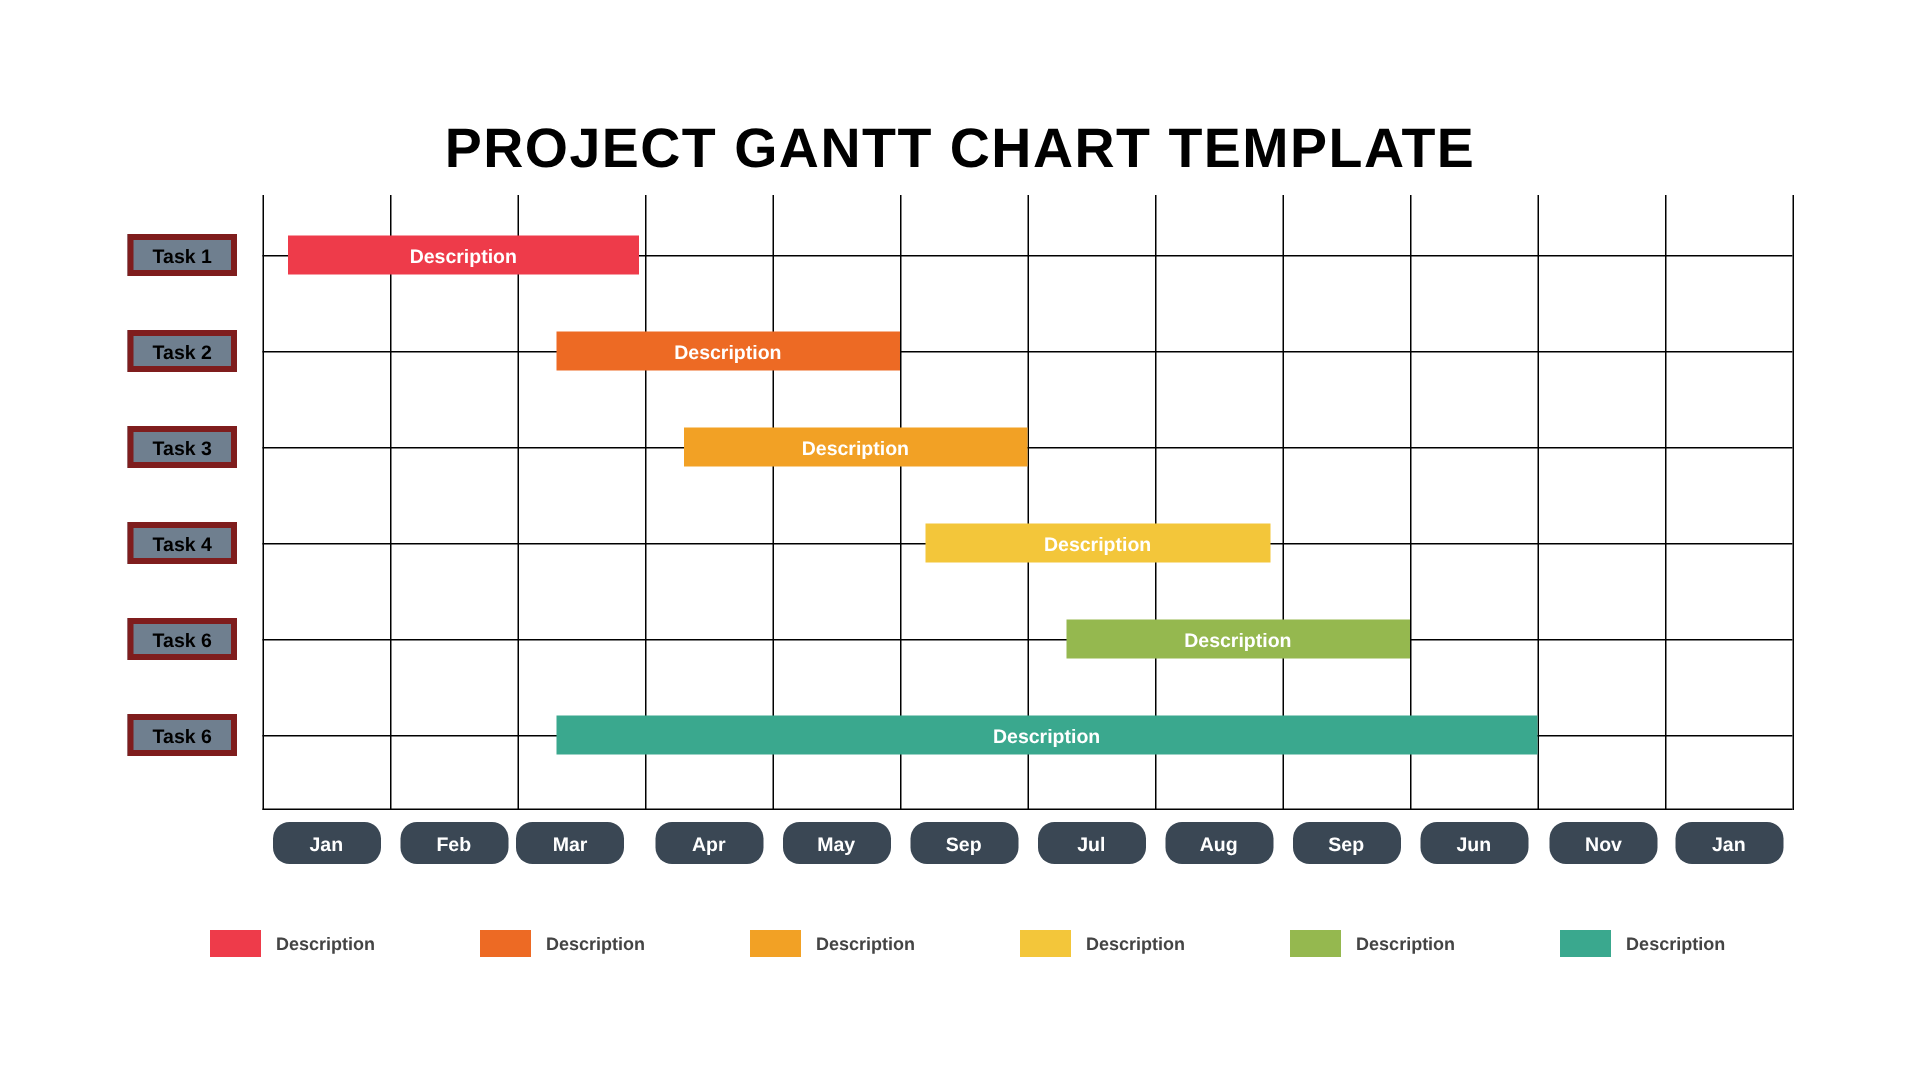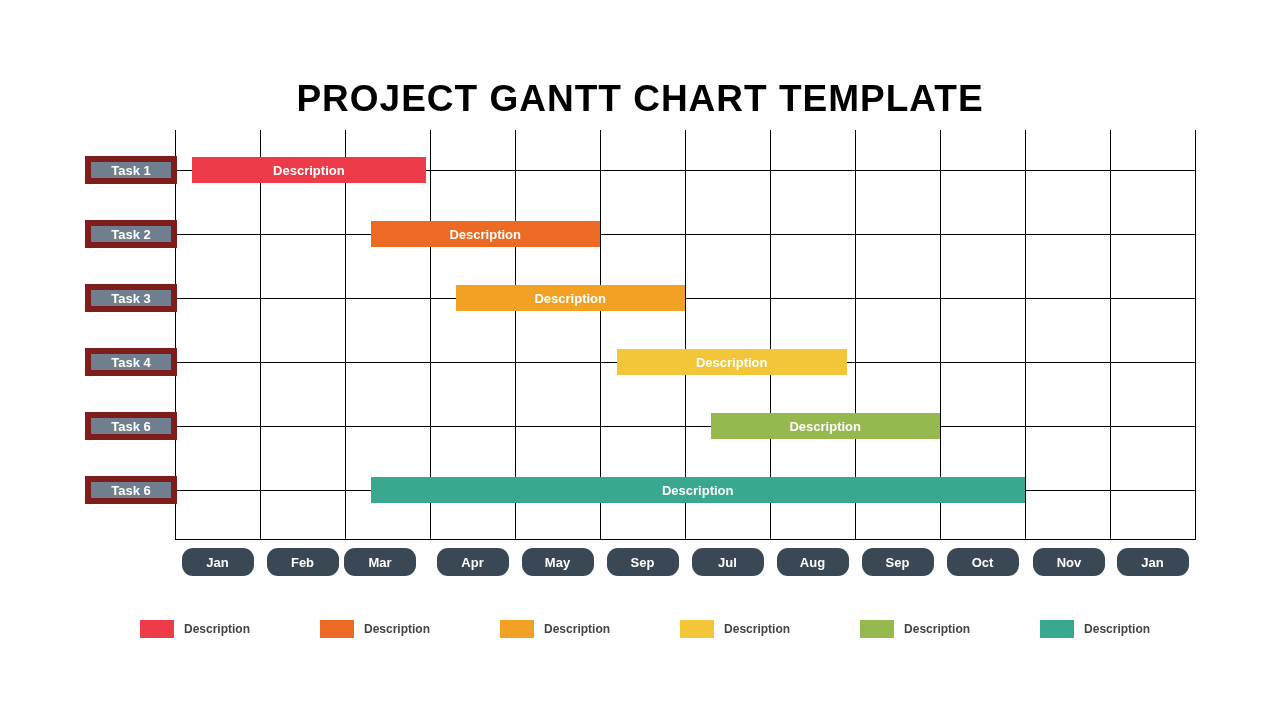--- a/index.html
+++ b/index.html
@@ -29,24 +29,24 @@
   }
   .grid .vline {
     position:absolute; top:0; bottom:0; width:1px; background:#000;
   }
   .grid .hline {
     position:absolute; left:0; right:0; height:1px; background:#000;
   }
 
   .task-label {
     position:absolute;
-    width:92px; height:28px;
+    width:73px; height:28px;
     background:#6f7f8f;
-    border:6px solid #7f1d1d;
-    color:#ffffff;
+    border:4px solid #7f1d1d;
+    color:#000000;
     font-size:13px; font-weight:700;
     display:flex; align-items:center; justify-content:center;
     left:85px;
   }
 
   .bar {
     position:absolute;
     height:26px;
     color:#fff;
     font-size:13px; font-weight:700;
@@ -100,21 +100,21 @@
 <div class="month-row" id="month-row">
     <div class="month-box" style="left: 6.5px;">Jan</div>
     <div class="month-box" style="left: 91.5px;">Feb</div>
     <div class="month-box" style="left: 169px;">Mar</div>
     <div class="month-box" style="left: 261.5px;">Apr</div>
     <div class="month-box" style="left: 346.5px;">May</div>
     <div class="month-box" style="left: 431.5px;">Sep</div>
     <div class="month-box" style="left: 516.5px;">Jul</div>
     <div class="month-box" style="left: 601.5px;">Aug</div>
     <div class="month-box" style="left: 686.5px;">Sep</div>
-    <div class="month-box" style="left: 771.5px;">Oct</div>
+    <div class="month-box" style="left: 771.5px;">Jun</div>
     <div class="month-box" style="left: 858px;">Nov</div>
     <div class="month-box" style="left: 941.5px;">Jan</div>
   </div>
 
 <div class="legend" id="legend">
     <div class="legend-item">
       <div class="legend-sw" style="background: rgb(238, 59, 74);"></div>
       <div class="legend-lbl">Description</div>
     </div>
     <div class="legend-item">

